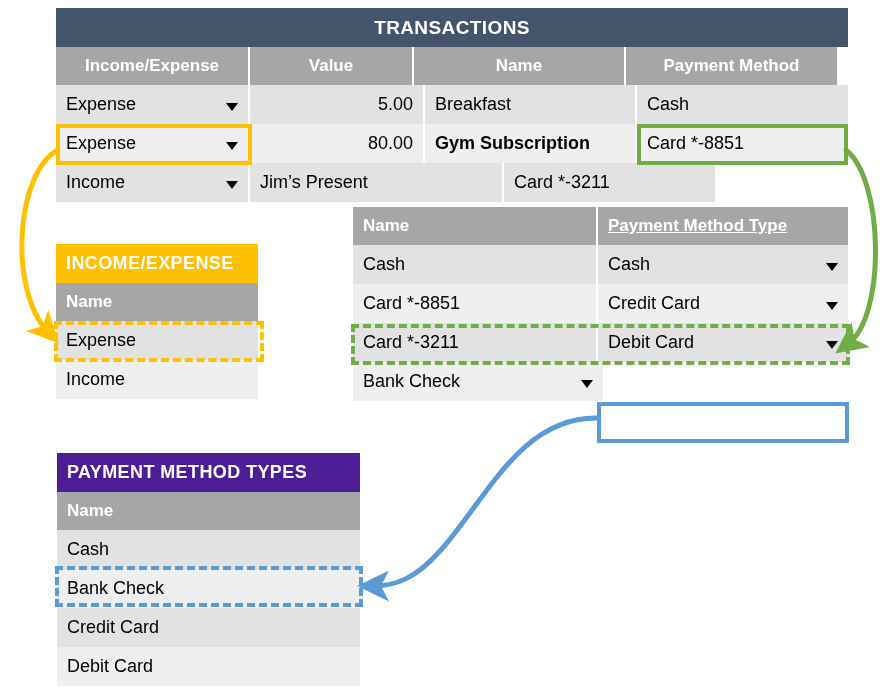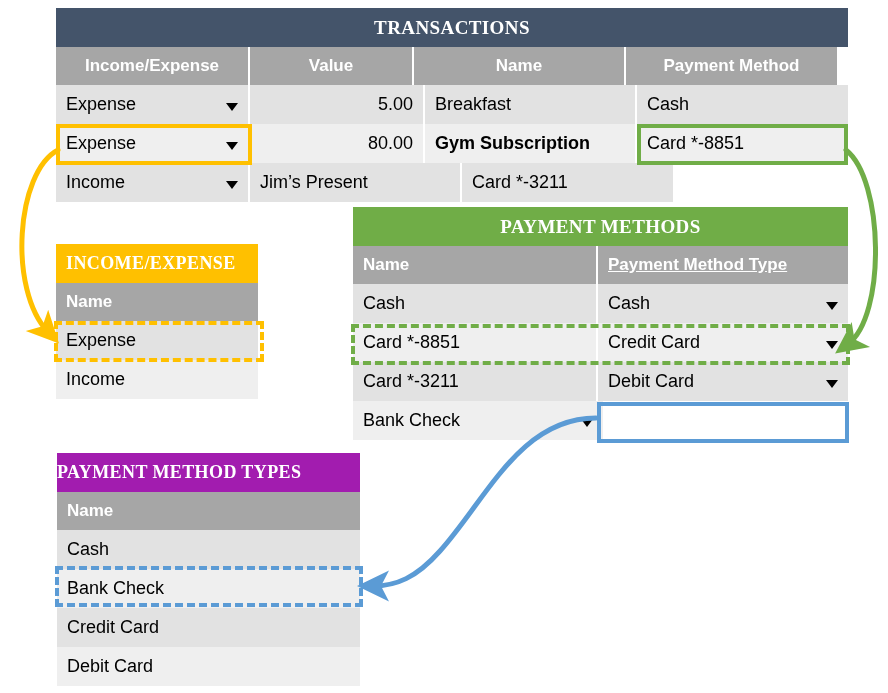--- a/index.html
+++ b/index.html
@@ -6,26 +6,25 @@
   body{
     width:888px;height:693px;background:#ffffff;position:relative;
     font-family:"Liberation Sans","DejaVu Sans",sans-serif;
     -webkit-font-smoothing:antialiased;overflow:hidden;
   }
   .tbl{position:absolute;box-sizing:border-box;}
   .title-bar{
     box-sizing:border-box;width:100%;height:39px;line-height:39px;
     text-align:center;color:#ffffff;font-weight:bold;font-size:19px;
     letter-spacing:.4px;
-    font-family:Liberation Serif, serif;
   }
   .title-navy{background:#44546a;}
   .title-amber{background:#ffc000;text-align:left;padding-left:10px;font-size:18px;}
   .title-green{background:#70ad47;}
-  .title-blue{background:#a21caf;text-align:left;padding-left:0;font-size:18px;}
+  .title-blue{background:#4c1d95;text-align:left;padding-left:10px;font-size:18px;}
   .hdr-row{display:flex;height:38px;}
   .hdr-cell{
     box-sizing:border-box;background:#a6a6a6;color:#ffffff;font-weight:bold;
     font-size:17px;line-height:38px;padding:0 10px;border-right:2px solid #ffffff;
     overflow:hidden;white-space:nowrap;
   }
   .hdr-cell:last-child{border-right:none;}
   .hdr-center{text-align:center;}
   .row{display:flex;height:39px;}
   .cell{
@@ -76,40 +75,39 @@
 
   <div class="row">
     <div class="cell shade-b" style="width:194px;">Expense<span class="caret"></span></div>
     <div class="cell shade-b num" style="width:175px;">80.00</div>
     <div class="cell shade-b" style="width:212px;font-weight:bold;">Gym Subscription</div>
     <div class="cell shade-b" style="width:211px;">Card *-8851</div>
   </div>
 
   <div class="row">
     <div class="cell shade-a" style="width:194px;">Income<span class="caret"></span></div>
-    <div class="cell shade-a" style="width:212px;">Jim’s Present</div>
+    <div class="cell shade-a" style="width:254px;">Jim’s Present</div>
     <div class="cell shade-a" style="width:211px;">Card *-3211</div>
   </div>
 </div>
 
 <div class="tbl" style="left:56px;top:244px;width:202px;">
   <div class="title-bar title-amber">INCOME/EXPENSE</div>
   <div class="hdr-row">
     <div class="hdr-cell" style="width:202px;">Name</div>
   </div>
   <div class="row">
     <div class="cell shade-a" style="width:202px;">Expense</div>
   </div>
   <div class="row">
     <div class="cell shade-b" style="width:202px;">Income</div>
   </div>
 </div>
 
 <div class="tbl" style="left:353px;top:207px;width:495px;">
-  <div class="title-bar title-green">PAYMENT METHODS</div>
   <div class="hdr-row">
     <div class="hdr-cell" style="width:245px;">Name</div>
     <div class="hdr-cell" style="width:250px;text-decoration:underline;">Payment Method Type</div>
   </div>
   <div class="row">
     <div class="cell shade-a" style="width:245px;">Cash</div>
     <div class="cell shade-a" style="width:250px;">Cash<span class="caret"></span></div>
   </div>
   <div class="row">
     <div class="cell shade-b" style="width:245px;">Card *-8851</div>

